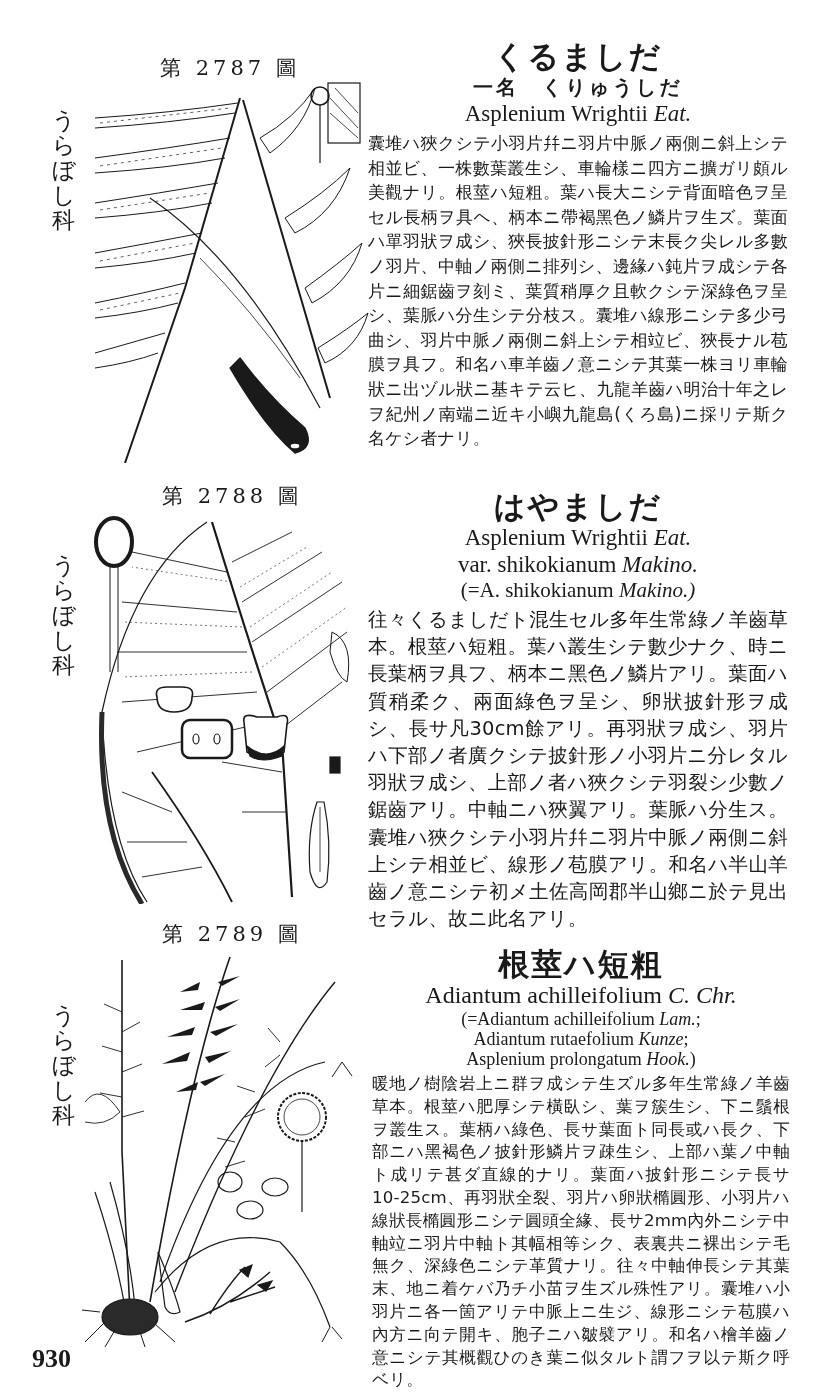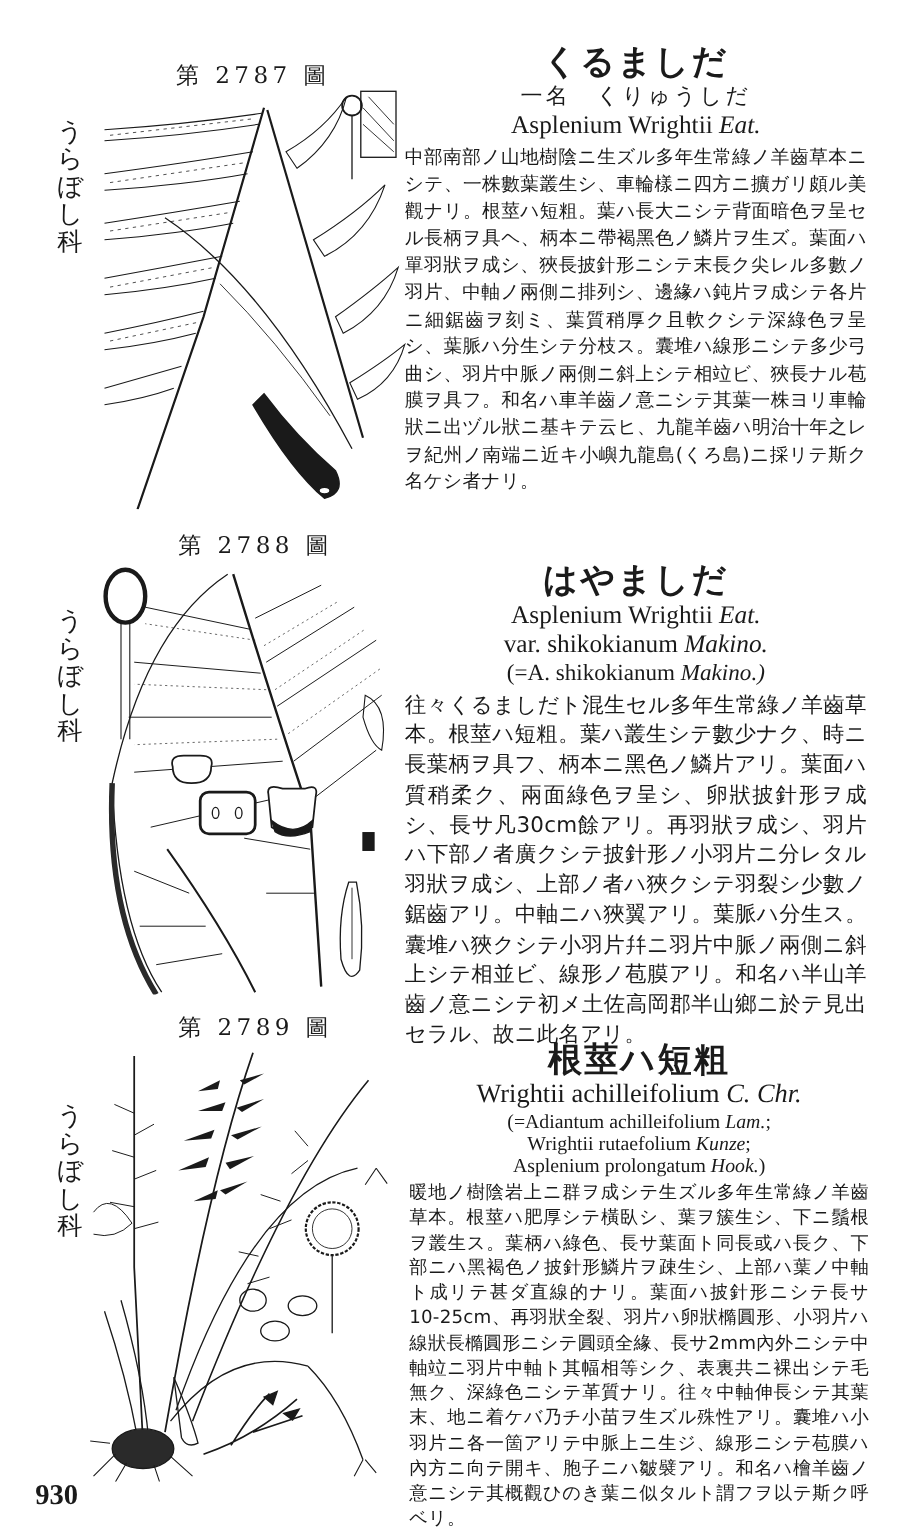--- a/index.html
+++ b/index.html
@@ -10,21 +10,21 @@
                font-family: "DejaVu Serif", serif; white-space: nowrap; }
   .family { position: absolute; left: 52px; font-size: 23px; line-height: 25px;
             width: 26px; font-family: "DejaVu Sans", sans-serif;
             word-break: break-all; }
   .illus { position: absolute; }
   .illus svg { width: 100%; height: 100%; display: block; }
   .text-col { position: absolute; left: 368px; width: 420px; }
   .jp-title { text-align: center; font-size: 31px; font-weight: bold; line-height: 36px;
               font-family: "DejaVu Sans", sans-serif; letter-spacing: 2px; }
   .alt-name { text-align: center; font-size: 20px; line-height: 26px; letter-spacing: 3px;
-              font-family: "DejaVu Sans", sans-serif; }
+              font-family: "DejaVu Sans", sans-serif; font-weight: bold; }
   .sci { text-align: center; font-size: 23px; line-height: 27px;
          font-family: "Liberation Serif", serif; }
   .sci i { font-style: italic; }
   .syn { text-align: center; font-size: 18px; line-height: 20px;
          font-family: "Liberation Serif", serif; }
   .body-text { font-size: 17px; line-height: 24.6px; text-align: justify;
                font-family: "DejaVu Sans", sans-serif; letter-spacing: 0.2px;
                margin-top: 4px; }
   .body-text.lg { font-size: 19.5px; line-height: 27.2px; }
   .body-text.sm { font-size: 16.6px; line-height: 22.8px; }
@@ -89,21 +89,21 @@
     </svg>
   </div>
 
   <div class="text-col" style="top:38px;">
     <div class="jp-title">くるましだ</div>
     <div class="alt-name">一名　くりゅうしだ</div>
     <div class="sci">
       <span>Asplenium Wrightii</span>
       <i>Eat.</i>
     </div>
-    <div class="body-text">中部南部ノ山地樹陰ニ生ズル多年生常綠ノ羊齒草本ニシテ、一株數葉叢生シ、車輪樣ニ四方ニ擴ガリ頗ル美觀ナリ。根莖ハ短粗。葉ハ長大ニシテ背面暗色ヲ呈セル長柄ヲ具ヘ、柄本ニ帶褐黑色ノ鱗片ヲ生ズ。葉面ハ單羽狀ヲ成シ、狹長披針形ニシテ末長ク尖レル多數ノ羽片、中軸ノ兩側ニ排列シ、邊緣ハ鈍片ヲ成シテ各片ニ細鋸齒ヲ刻ミ、葉質稍厚ク且軟クシテ深綠色ヲ呈シ、葉脈ハ分生シテ分枝ス。囊堆ハ線形ニシテ多少弓曲シ、羽片中脈ノ兩側ニ斜上シテ相竝ビ、狹長ナル苞膜ヲ具フ。和名ハ車羊齒ノ意ニシテ其葉一株ヨリ車輪狀ニ出ヅル狀ニ基キテ云ヒ、九龍羊齒ハ明治十年之レヲ紀州ノ南端ニ近キ小嶼九龍島(くろ島)ニ採リテ斯ク名ケシ者ナリ。</div>
+    <div class="body-text">囊堆ハ狹クシテ小羽片幷ニ羽片中脈ノ兩側ニ斜上シテ相並ビ、一株數葉叢生シ、車輪樣ニ四方ニ擴ガリ頗ル美觀ナリ。根莖ハ短粗。葉ハ長大ニシテ背面暗色ヲ呈セル長柄ヲ具ヘ、柄本ニ帶褐黑色ノ鱗片ヲ生ズ。葉面ハ單羽狀ヲ成シ、狹長披針形ニシテ末長ク尖レル多數ノ羽片、中軸ノ兩側ニ排列シ、邊緣ハ鈍片ヲ成シテ各片ニ細鋸齒ヲ刻ミ、葉質稍厚ク且軟クシテ深綠色ヲ呈シ、葉脈ハ分生シテ分枝ス。囊堆ハ線形ニシテ多少弓曲シ、羽片中脈ノ兩側ニ斜上シテ相竝ビ、狹長ナル苞膜ヲ具フ。和名ハ車羊齒ノ意ニシテ其葉一株ヨリ車輪狀ニ出ヅル狀ニ基キテ云ヒ、九龍羊齒ハ明治十年之レヲ紀州ノ南端ニ近キ小嶼九龍島(くろ島)ニ採リテ斯ク名ケシ者ナリ。</div>
   </div>
 
   <div class="fig-label" style="left:162px; top:482px;">第 2788 圖</div>
   <div class="family" style="top:553px;">うらぼし科</div>
 
   <div class="illus" style="left:92px; top:512px; width:278px; height:392px;">
     <svg viewBox="0 0 278 392" fill="none" stroke="#1a1a1a" stroke-width="1.2">
 
       <ellipse cx="22" cy="30" rx="18" ry="24" stroke-width="4"></ellipse>
       <path d="M18 54 L18 160 M26 54 L26 160" stroke-width="1"></path>
@@ -147,21 +147,21 @@
       <path d="M152 210 Q150 200 165 205 L185 205 Q198 200 195 212 L192 240 Q170 250 155 240 Z" stroke-width="1.6" fill="#fff"></path>
       <path d="M155 234 Q175 250 192 234 L190 244 Q170 252 158 244 Z" fill="#1a1a1a"></path>
 
       <path d="M225 290 Q215 320 218 360 Q225 385 235 370 Q240 330 232 290 Z" stroke-width="1.2"></path>
       <path d="M228 295 L228 360" stroke-width="0.8"></path>
       <rect x="238" y="245" width="10" height="16" fill="#1a1a1a"></rect>
       <path d="M240 120 Q262 130 255 170 Q245 165 238 140 Z" stroke-width="1"></path>
     </svg>
   </div>
 
-  <div class="text-col" style="top:488px;margin-top:21px;">
+  <div class="text-col" style="top:488px;">
     <div class="jp-title">はやましだ</div>
     <div class="sci">
       <span>Asplenium Wrightii</span>
       <i>Eat.</i>
     </div>
     <div class="sci">
       <span>var. shikokianum</span>
       <i>Makino.</i>
     </div>
     <div class="syn" style="font-size:21px; line-height:24px;">
@@ -220,29 +220,29 @@
       <ellipse cx="50" cy="365" rx="28" ry="18" fill="#2a2a2a"></ellipse>
       <path d="M25 370 l-20 20 M35 378 l-10 17 M60 380 l5 15 M75 372 l20 18 M20 360 l-18 -2" stroke-width="1"></path>
       <path d="M250 375 l-8 15 M252 375 l10 12" stroke-width="1"></path>
       <path d="M262 110 l-10 15 M262 110 l10 14" stroke-width="1"></path>
     </svg>
   </div>
 
   <div class="text-col" style="left:372px; width:418px; top:946px;">
     <div class="jp-title">根莖ハ短粗</div>
     <div class="sci" style="font-size:24px;">
-      <span>Wrightii achilleifolium</span>
+      <span>Adiantum achilleifolium</span>
       <i>C. Chr.</i>
     </div>
     <div class="syn">
       <span>(=Adiantum achilleifolium</span>
       <i>Lam.</i><span>;</span>
     </div>
     <div class="syn">
-      <span>Wrightii rutaefolium</span>
+      <span>Adiantum rutaefolium</span>
       <i>Kunze</i><span>;</span>
     </div>
     <div class="syn">
       <span>Asplenium prolongatum</span>
       <i>Hook.</i><span>)</span>
     </div>
     <div class="body-text sm">暖地ノ樹陰岩上ニ群ヲ成シテ生ズル多年生常綠ノ羊齒草本。根莖ハ肥厚シテ橫臥シ、葉ヲ簇生シ、下ニ鬚根ヲ叢生ス。葉柄ハ綠色、長サ葉面ト同長或ハ長ク、下部ニハ黑褐色ノ披針形鱗片ヲ疎生シ、上部ハ葉ノ中軸ト成リテ甚ダ直線的ナリ。葉面ハ披針形ニシテ長サ10-25cm、再羽狀全裂、羽片ハ卵狀橢圓形、小羽片ハ線狀長橢圓形ニシテ圓頭全緣、長サ2mm內外ニシテ中軸竝ニ羽片中軸ト其幅相等シク、表裏共ニ裸出シテ毛無ク、深綠色ニシテ革質ナリ。往々中軸伸長シテ其葉末、地ニ着ケバ乃チ小苗ヲ生ズル殊性アリ。囊堆ハ小羽片ニ各一箇アリテ中脈上ニ生ジ、線形ニシテ苞膜ハ內方ニ向テ開キ、胞子ニハ皺襞アリ。和名ハ檜羊齒ノ意ニシテ其概觀ひのき葉ニ似タルト謂フヲ以テ斯ク呼ベリ。</div>
   </div>
 
   <div class="page-number">930</div>

